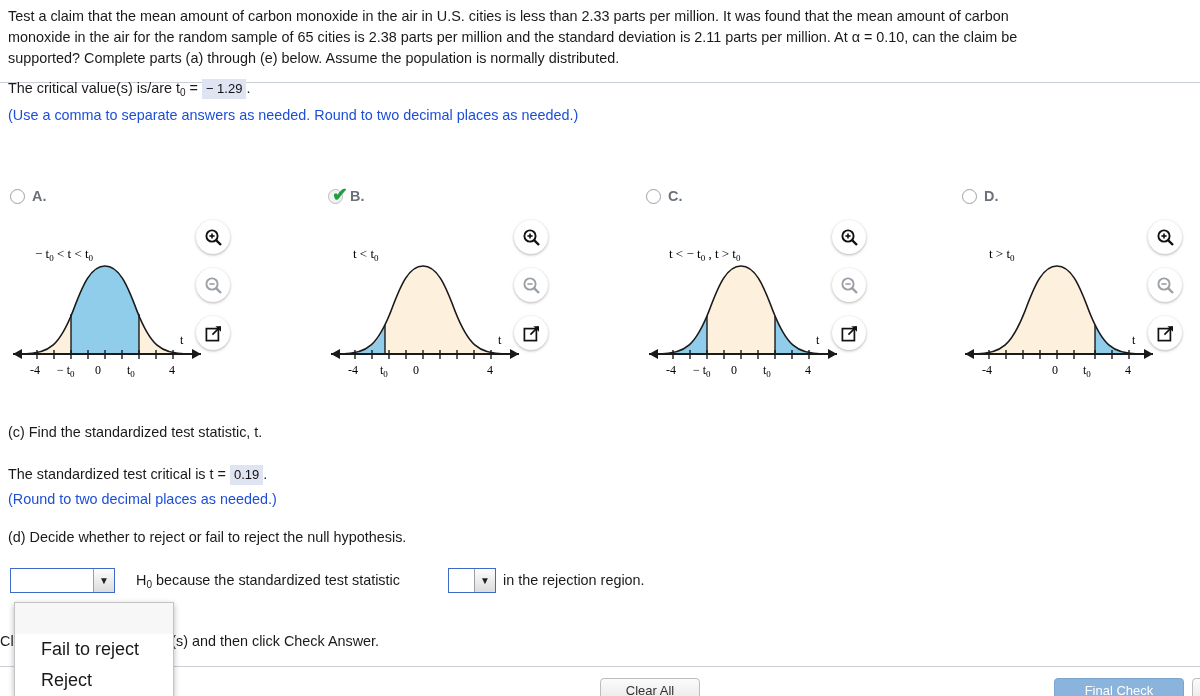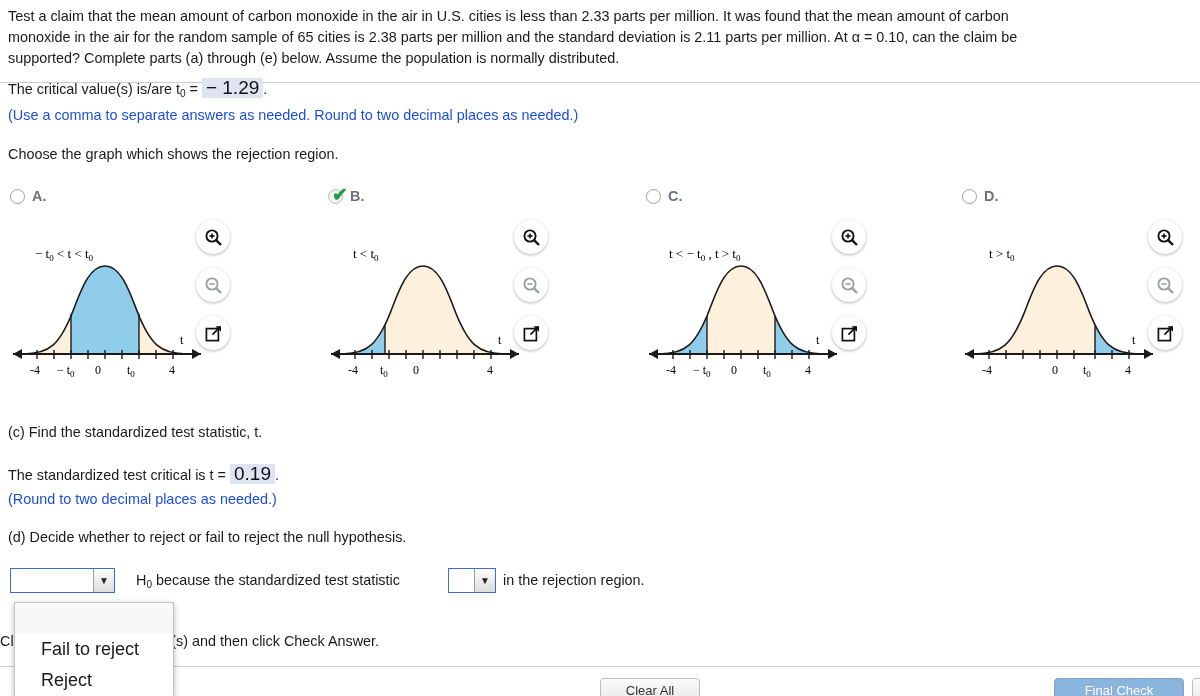--- a/index.html
+++ b/index.html
@@ -31,21 +31,21 @@
 
   
   .row { position: absolute; font-size: 14.4px; line-height: 20px; white-space: nowrap; }
   .blue { color: #1d4ed8; }
 
   
   .ansbox {
     display: inline-block;
     background: #dfe4f2;
     padding: 0 4px;
-    font-size: 19px;
+    font-size: 13px;
     color: #111;
   }
   sub { font-size: 10px; vertical-align: -3px; }
 
   
   .choice { position: absolute; top: 188px; width: 300px; height: 210px; }
   .choice-head { position: absolute; left: 10px; top: 0; display: flex; align-items: center; gap: 7px; }
   .radio {
     width: 15px; height: 15px; border-radius: 50%;
     border: 1.6px solid #9aa0a6; background: #fff; position: relative;
@@ -123,21 +123,20 @@
   <div class="divider" id="div-top"></div>
 
   <div class="row" style="left:8px; top:78px;">
     <span>The critical value(s) is/are t</span><sub>0</sub>
     <span>=</span>
     <span class="ansbox">− 1.29</span><span>.</span>
   </div>
 
   <div class="row blue" style="left:8px; top:105px;">(Use a comma to separate answers as needed. Round to two decimal places as needed.)</div>
 
-  <div class="row" style="left:8px; top:144px;">Choose the graph which shows the rejection region.</div>
 
   <div class="choice" style="left:0px;">
     <div class="choice-head">
       <span class="radio"></span>
       <span class="choice-letter">A.</span>
     </div>
     <div class="plot">
       <svg width="205" height="160" viewBox="0 0 205 160">
         <text x="30" y="32" font-size="13" font-family="Liberation Serif, serif">− t<tspan font-size="9" dy="3">0</tspan><tspan dy="-3"> &lt; t &lt; t</tspan><tspan font-size="9" dy="3">0</tspan></text>
         <path d="M18,128 C45,128 55,118 68,85 C78,58 86,40 100,40 C114,40 122,58 132,85 C145,118 155,128 182,128 Z" fill="#fdf0dc" stroke="none"></path>

